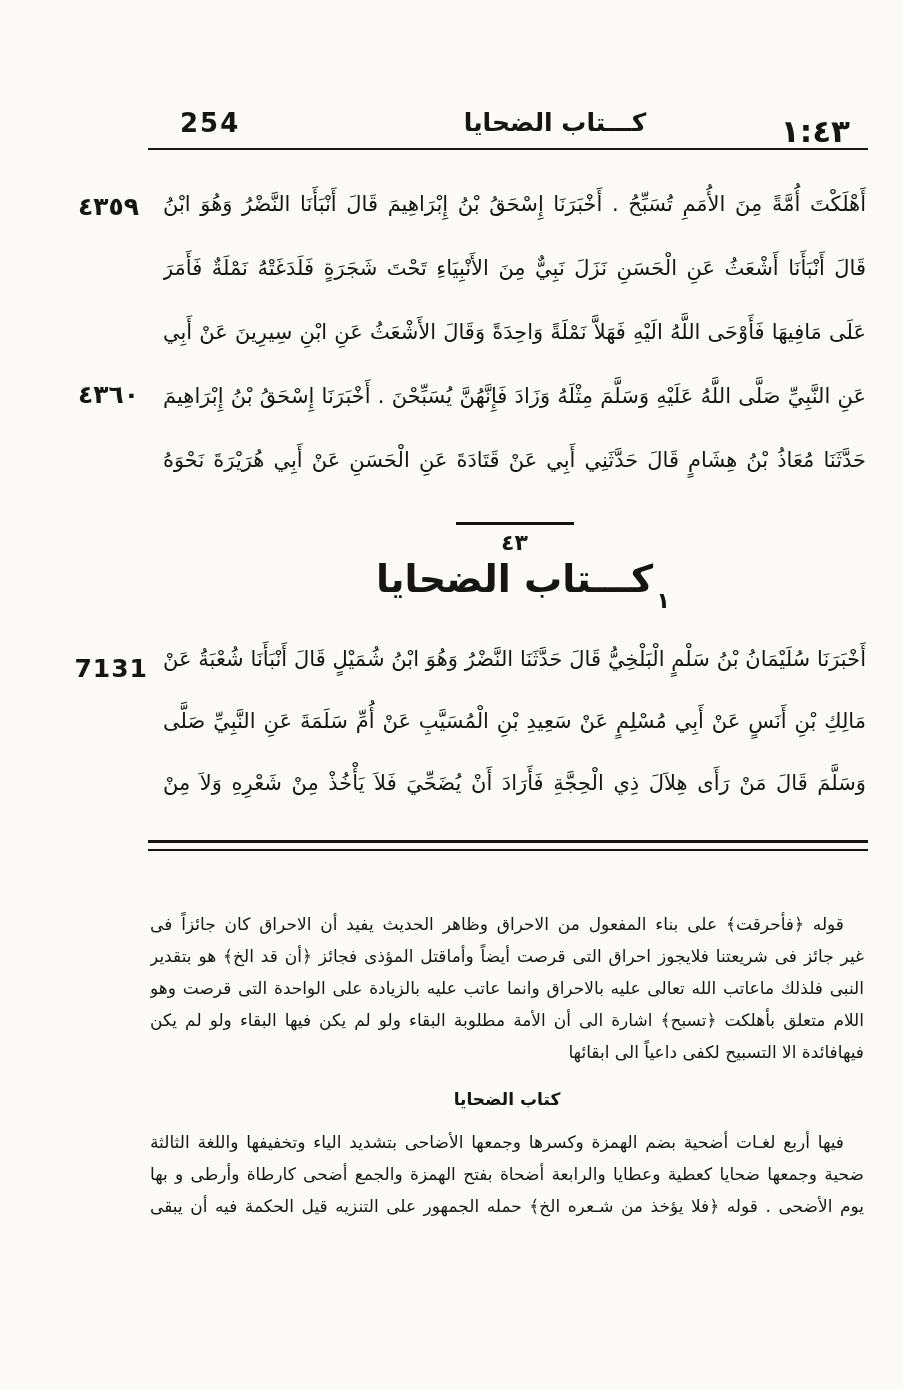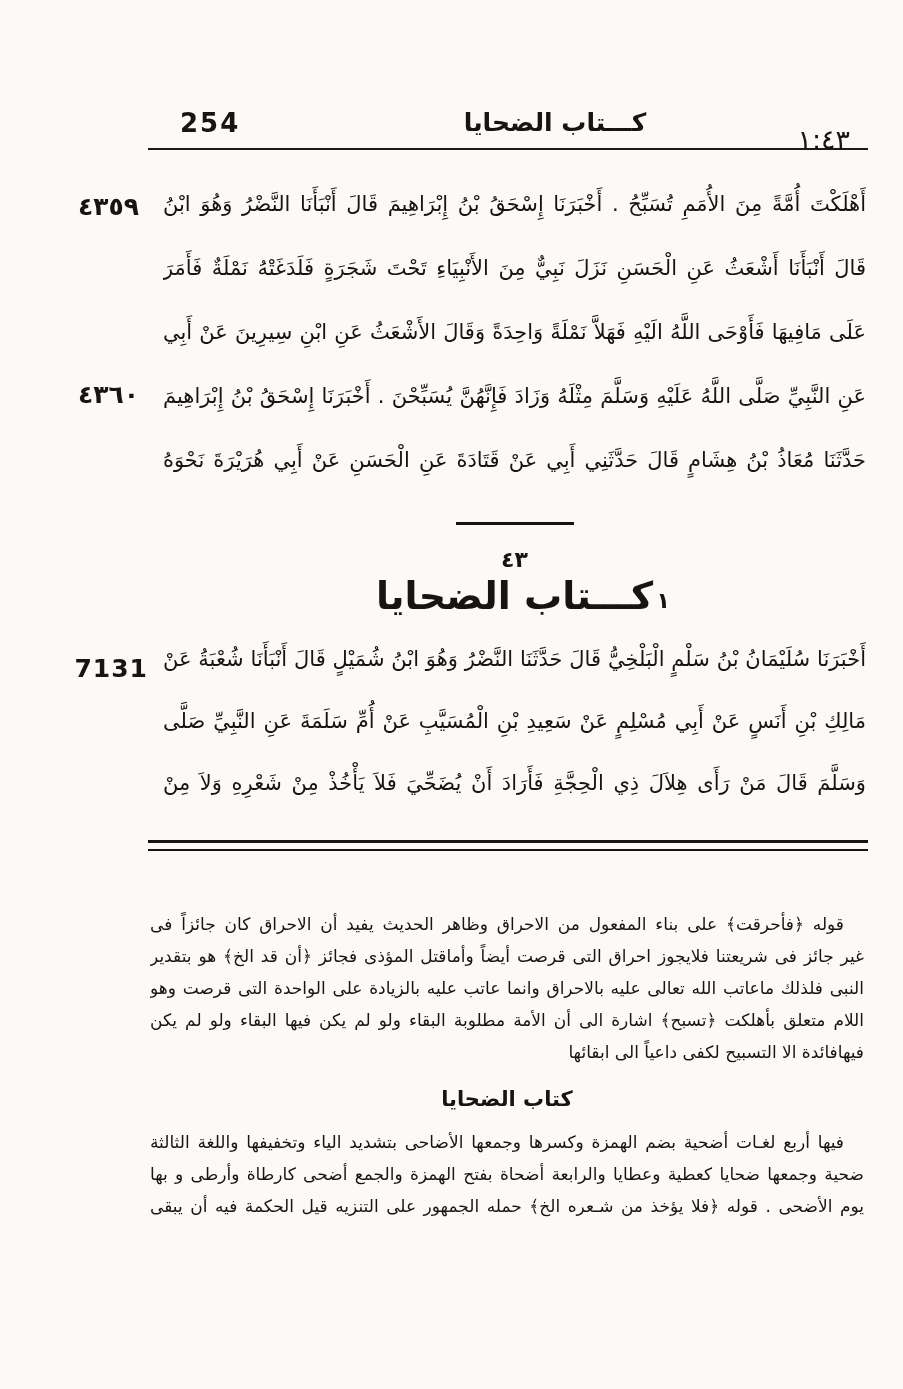--- a/index.html
+++ b/index.html
@@ -22,22 +22,22 @@
   }
   .page-number{
     position:absolute;left:32px;top:8px;
     font-size:26px;font-weight:bold;letter-spacing:2px;
   }
   .header-title{
     position:absolute;left:407px;top:8px;transform:translateX(-50%);
     font-size:25px;font-weight:bold;white-space:nowrap;
   }
   .vol-ref{
-    position:absolute;right:18px;top:24px;
-    font-size:27px;font-weight:normal;letter-spacing:1px;
+    position:absolute;right:18px;top:13px;
+    font-size:31px;font-weight:bold;letter-spacing:1px;
   }
   
   .main-block{
     position:absolute;left:163px;width:703px;
     direction:rtl;
   }
   .block-1{top:172px;}
   .block-2{top:628px;}
   .t-line{
     font-size:21px;line-height:64px;height:64px;overflow:hidden;
@@ -53,21 +53,21 @@
   }
   
   .chapter{
     position:absolute;left:163px;top:522px;width:703px;
     text-align:center;direction:rtl;
   }
   .chapter-rule{
     width:118px;margin:0 auto;border-top:3px solid #15140f;height:0;
   }
   .chapter-number{
-    font-size:22px;font-weight:bold;margin-top:22px;
+    font-size:22px;font-weight:bold;margin-top:5px;
   }
   .chapter-title{
     font-size:38px;font-weight:bold;margin-top:2px;white-space:nowrap;
   }
   .chapter-side-number{
     position:absolute;right:196px;top:66px;
     font-size:22px;font-weight:bold;
   }
   
   .double-rule{
@@ -79,21 +79,21 @@
     position:absolute;left:150px;top:908px;width:714px;
     direction:rtl;font-size:17px;
   }
   .c-line{
     line-height:32px;height:32px;overflow:hidden;
     text-align:justify;text-align-last:justify;
   }
   .c-line.end{text-align-last:right;}
   .c-line.indent{text-indent:20px;}
   .c-subheading{
-    text-align:center;font-size:21px;font-weight:bold;
+    text-align:center;font-size:17px;font-weight:bold;
     line-height:30px;margin:16px 0 12px 0;
   }
 </style>
 </head>
 <body>
 
 <div class="page">
 
   <header class="page-header">
     <span class="page-number">254</span>

